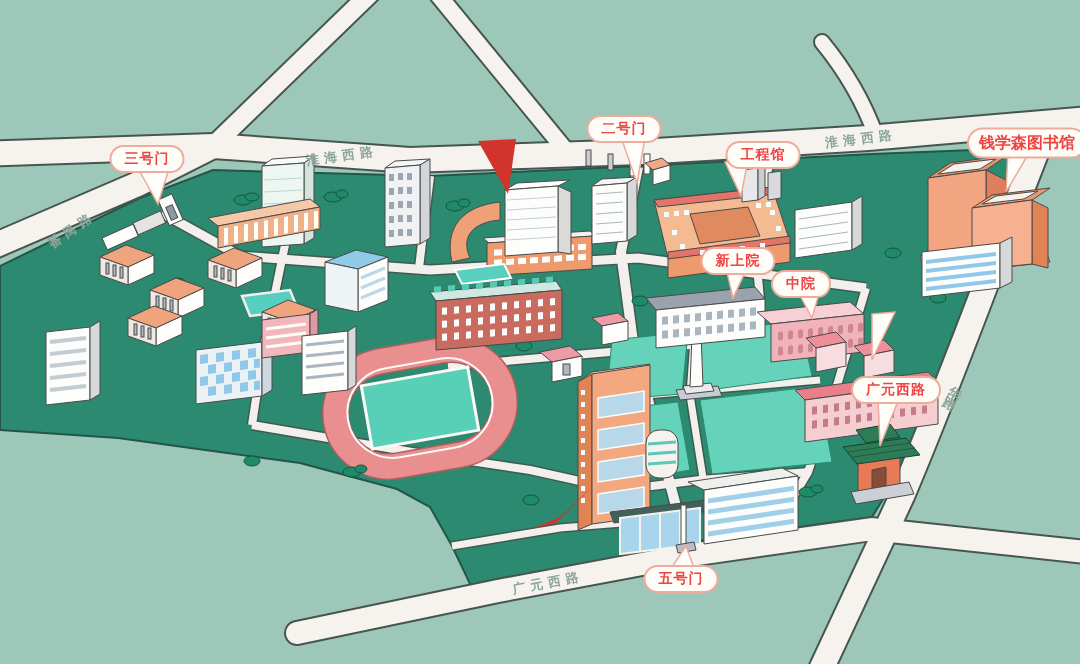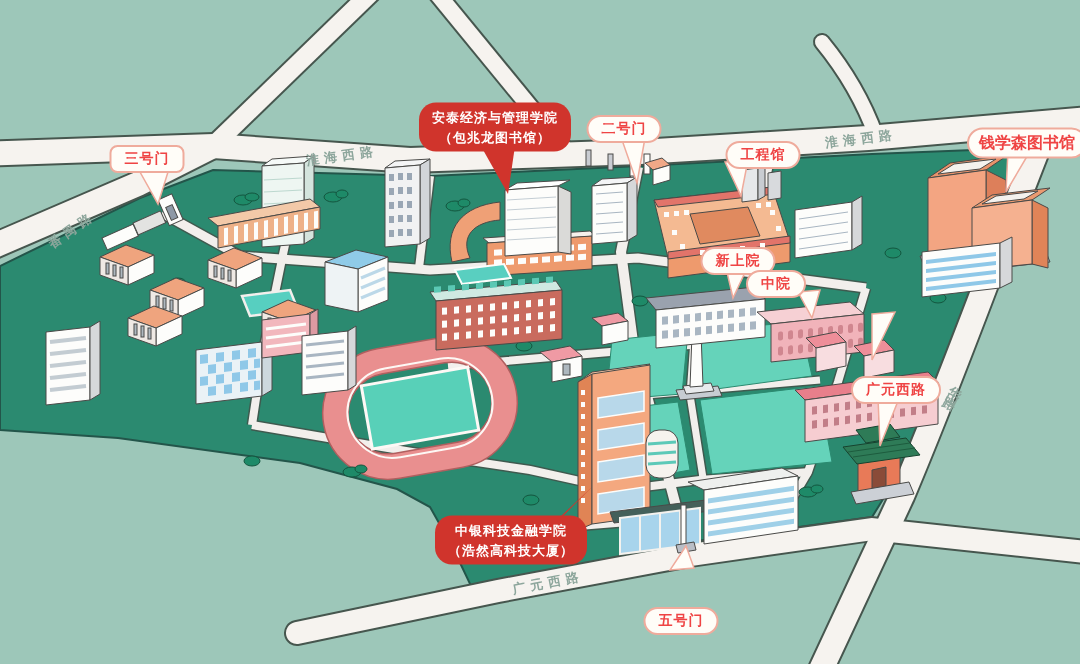--- a/index.html
+++ b/index.html
@@ -550,30 +550,22 @@
     <polygon points="670,570 694,568 686,546" fill="#fffdf8" stroke="#efab9c" stroke-width="1.5"></polygon>
   </g>
 </svg>
 
 <div class="lbl road-name" style="left:342px;top:156px;transform:translate(-50%,-50%) rotate(-8deg);">淮海西路</div>
 <div class="lbl road-name" style="left:861px;top:139px;transform:translate(-50%,-50%) rotate(-7deg);">淮海西路</div>
 <div class="lbl road-name" style="left:72px;top:230px;transform:translate(-50%,-50%) rotate(-35deg);">番禺路</div>
 <div class="lbl road-name" style="left:958px;top:386px;writing-mode:vertical-rl;letter-spacing:6px;transform:translate(-50%,-50%) rotate(27deg);">华山路</div>
 <div class="lbl road-name" style="left:548px;top:583px;transform:translate(-50%,-50%) rotate(-11deg);">广元西路</div>
 
-<div class="lbl pill" style="left:147px;top:159px;border-radius:8px;">三号门</div>
+<div class="lbl pill" style="left:147px;top:159px;">三号门</div>
 <div class="lbl pill" style="left:624px;top:129px;">二号门</div>
 <div class="lbl pill" style="left:739px;top:155px;margin-left:24px;">工程馆</div>
 <div class="lbl pill small" style="left:1027px;top:143px;">钱学森图书馆</div>
 <div class="lbl pill" style="left:738px;top:261px;text-align:right;">新上院</div>
-<div class="lbl pill" style="left:776px;top:284px;">中院</div>
+<div class="lbl pill" style="left:801px;top:284px;">中院</div>
 <div class="lbl pill" style="left:896px;top:390px;">广元西路</div>
-<div class="lbl pill" style="left:681px;top:579px;margin-top:42px;">五号门</div>
-
-<div class="lbl red-callout" style="left:495px;top:127px;">
-  <div>安泰经济与管理学院</div>
-  <div>（包兆龙图书馆）</div>
+<div class="lbl pill" style="left:681px;top:579px;">五号门</div>
+
 </div>
-<div class="lbl red-callout" style="left:511px;top:540px;">
-  <div>中银科技金融学院</div>
-  <div>（浩然高科技大厦）</div>
-</div>
-</div>
 
 </body></html>

